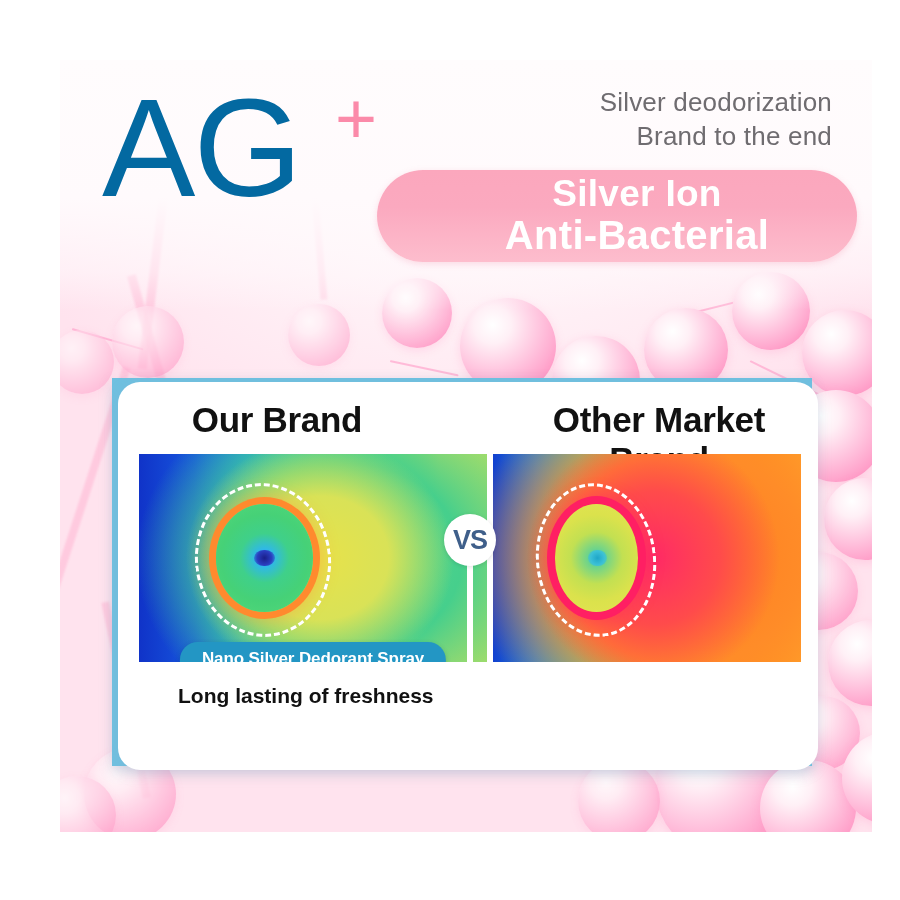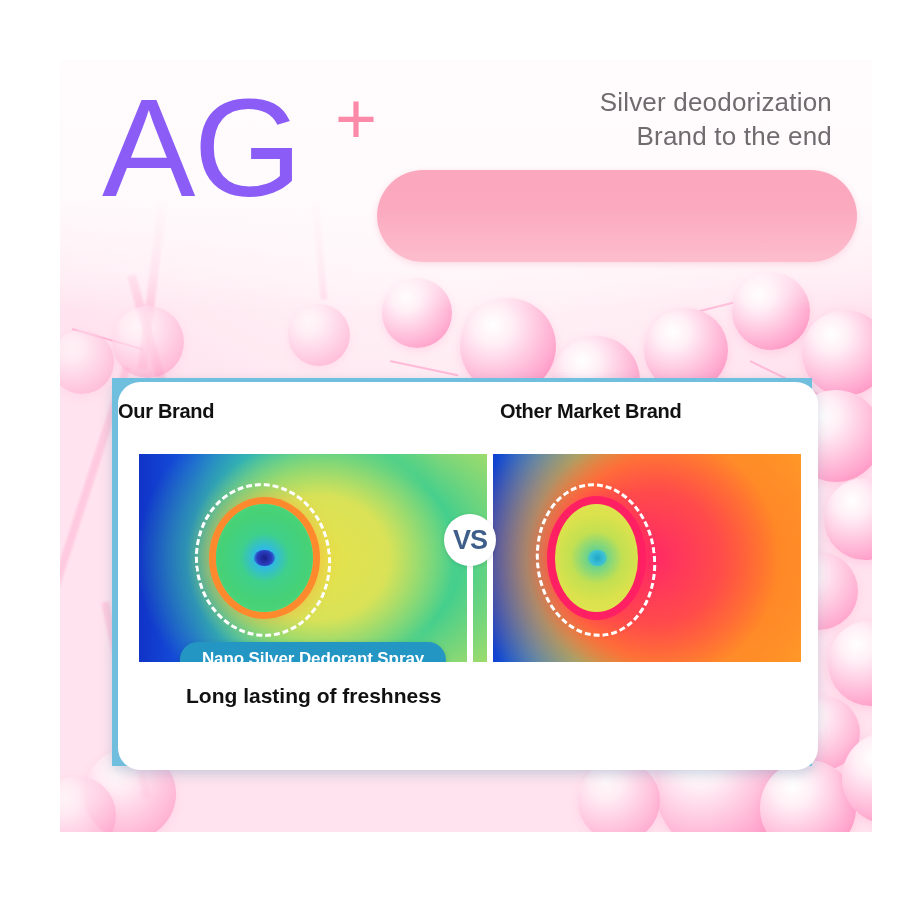--- a/index.html
+++ b/index.html
@@ -29,21 +29,21 @@
     box-shadow:0 3px 10px rgba(255,140,190,.25);
   }
   .bond { position:absolute; height:2px; background:#ffa9cf; opacity:.75;
           transform-origin:0 50%; border-radius:2px; }
 
   
   #header { position:absolute; left:60px; top:60px; width:812px; height:225px; }
 
   #ag-logo {
     position:absolute; left:42px; top:18px;
-    font-size:140px; line-height:1; font-weight:400; color:#8b5cf6;
+    font-size:140px; line-height:1; font-weight:400; color:#0369a1;
     letter-spacing:-2px; font-family:"Liberation Sans", sans-serif;
   }
   #ag-plus {
     position:absolute; left:275px; top:22px;
     font-size:72px; line-height:1; font-weight:300; color:#fb8aa9;
   }
 
   #tagline {
     position:absolute; right:40px; top:25px; text-align:right;
     font-size:26px; line-height:1.32; color:#6f6c70; font-weight:400;
@@ -75,21 +75,21 @@
   #card {
     position:absolute; left:118px; top:382px; width:700px; height:388px;
     background:#ffffff; border-radius:22px;
     box-shadow:0 4px 14px rgba(140,170,200,.25);
     overflow:hidden;
   }
 
   .brand-heads { position:absolute; left:0; top:18px; width:100%;
                  display:flex; }
   .brand-head {
-    flex:1; font-size:20px; font-weight:700;
+    flex:1; text-align:center; font-size:35px; font-weight:700;
     color:#111111; letter-spacing:-.3px;
   }
   .brand-head.left  { padding-right:42px; }
   .brand-head.right { padding-left:22px; }
 
   
   #thermal-row {
     position:absolute; left:21px; top:72px; width:662px; height:208px;
     display:flex; gap:6px;
   }
@@ -166,21 +166,21 @@
     z-index:6; box-shadow:0 1px 4px rgba(0,0,0,.12);
   }
   #vs-stem {
     position:absolute; left:50%; top:72px; transform:translateX(-50%);
     width:6px; height:215px; background:#ffffff; z-index:5;
   }
 
   
   #captions {
     position:absolute; left:0; top:300px; width:100%; display:flex;
-    padding:0 24px;
+    padding:0 16px;
   }
   .caption {
     flex:1; font-size:21px; font-weight:700; color:#111111; line-height:1.36;
   }
   .caption.left  { padding-left:44px; }
   .caption.right { padding-left:36px; }
 </style>
 </head>
 <body>
 
@@ -229,20 +229,24 @@
   <div id="header">
     <div id="ag-logo">AG</div>
     <div id="ag-plus">+</div>
 
     <div id="tagline">
       <div>Silver deodorization</div>
       <div>Brand to the end</div>
     </div>
 
     <div id="pill-badge"></div>
+    <div id="pill-text">
+      <span class="l1">Silver Ion</span>
+      <span class="l2">Anti-Bacterial</span>
+    </div>
   </div>
 
   <div id="card-frame"></div>
 
   <div id="card">
 
     <div class="brand-heads">
       <div class="brand-head left">Our Brand</div>
       <div class="brand-head right">Other Market Brand</div>
     </div>

